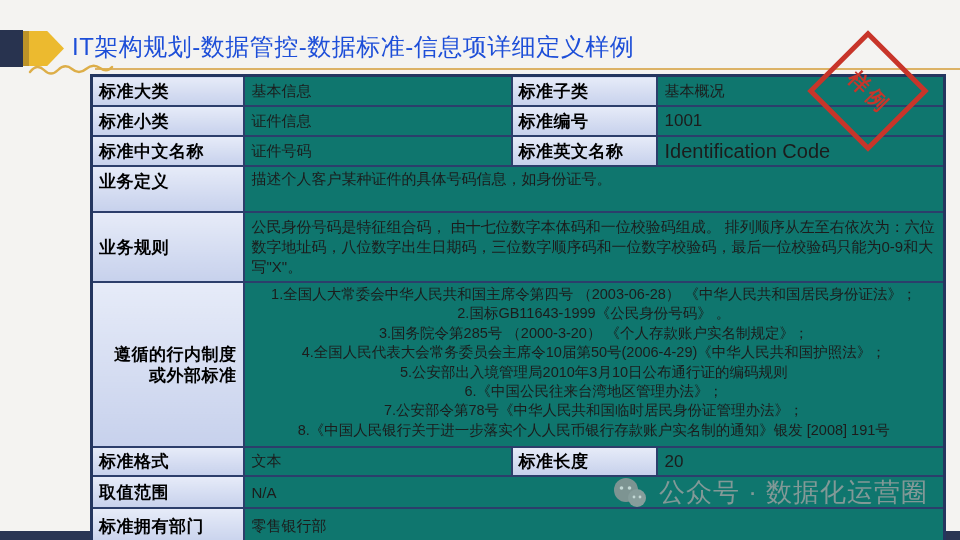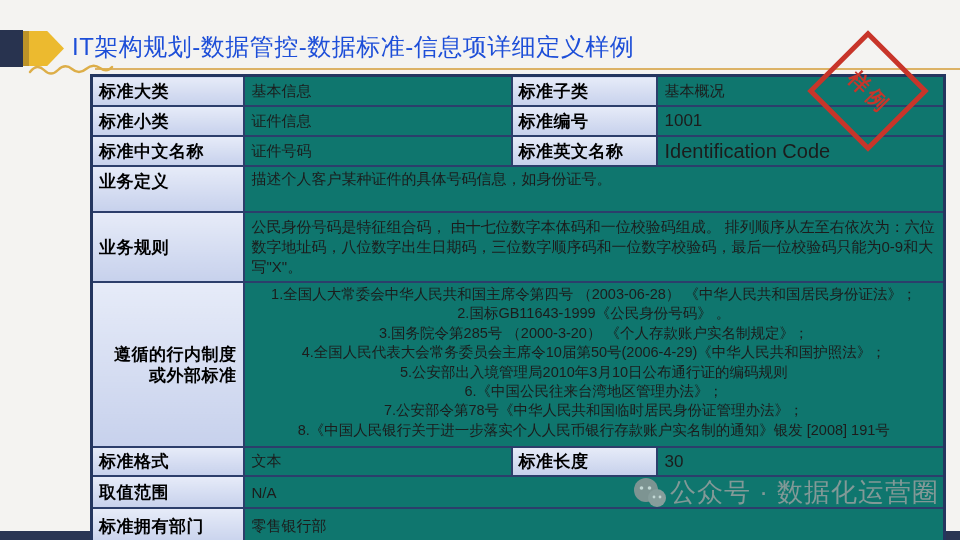--- a/index.html
+++ b/index.html
@@ -37,22 +37,22 @@
   tr.r7 .len-val{font-size:17px;}
   tr.r8 td{height:28px;}
   tr.r9 td{height:33px;}
   
   .stamp{position:absolute;left:825px;top:48px;width:76px;height:76px;z-index:5;
     border:5px solid #c8352a;transform:rotate(45deg);
     display:flex;align-items:center;justify-content:center;background:transparent;}
   .stamp span{font-size:21px;font-weight:700;color:#c8352a;letter-spacing:4px;
     margin-left:4px;white-space:nowrap;}
   
-  .watermark{position:absolute;left:632px;top:475px;z-index:6;display:flex;
-    align-items:center;opacity:0.78;}
+  .watermark{position:absolute;left:612px;top:475px;z-index:6;display:flex;
+    align-items:center;gap:9px;opacity:0.78;}
   .watermark .wm-text{font-size:26px;color:#a3a3a3;letter-spacing:1px;white-space:nowrap;}
   
   .footer-strip{position:absolute;left:0;top:531px;width:960px;height:9px;background:#2a3553;}
 </style>
 </head>
 <body>
 
 <div class="deco-navy"></div>
 <div class="deco-gold"></div>
 <div class="deco-arrow"></div>
@@ -106,21 +106,21 @@
       <div class="ref-line">5.公安部出入境管理局2010年3月10日公布通行证的编码规则</div>
       <div class="ref-line">6.《中国公民往来台湾地区管理办法》；</div>
       <div class="ref-line">7.公安部令第78号《中华人民共和国临时居民身份证管理办法》；</div>
       <div class="ref-line">8.《中国人民银行关于进一步落实个人人民币银行存款账户实名制的通知》银发 [2008]  191号</div>
     </td>
   </tr>
   <tr class="r7">
     <td class="lbl">标准格式</td>
     <td class="val">文本</td>
     <td class="lbl">标准长度</td>
-    <td class="val len-val">30</td>
+    <td class="val len-val">20</td>
   </tr>
   <tr class="r8">
     <td class="lbl">取值范围</td>
     <td class="val" colspan="3">N/A</td>
   </tr>
   <tr class="r9">
     <td class="lbl">标准拥有部门</td>
     <td class="val" colspan="3">零售银行部</td>
   </tr>
 

